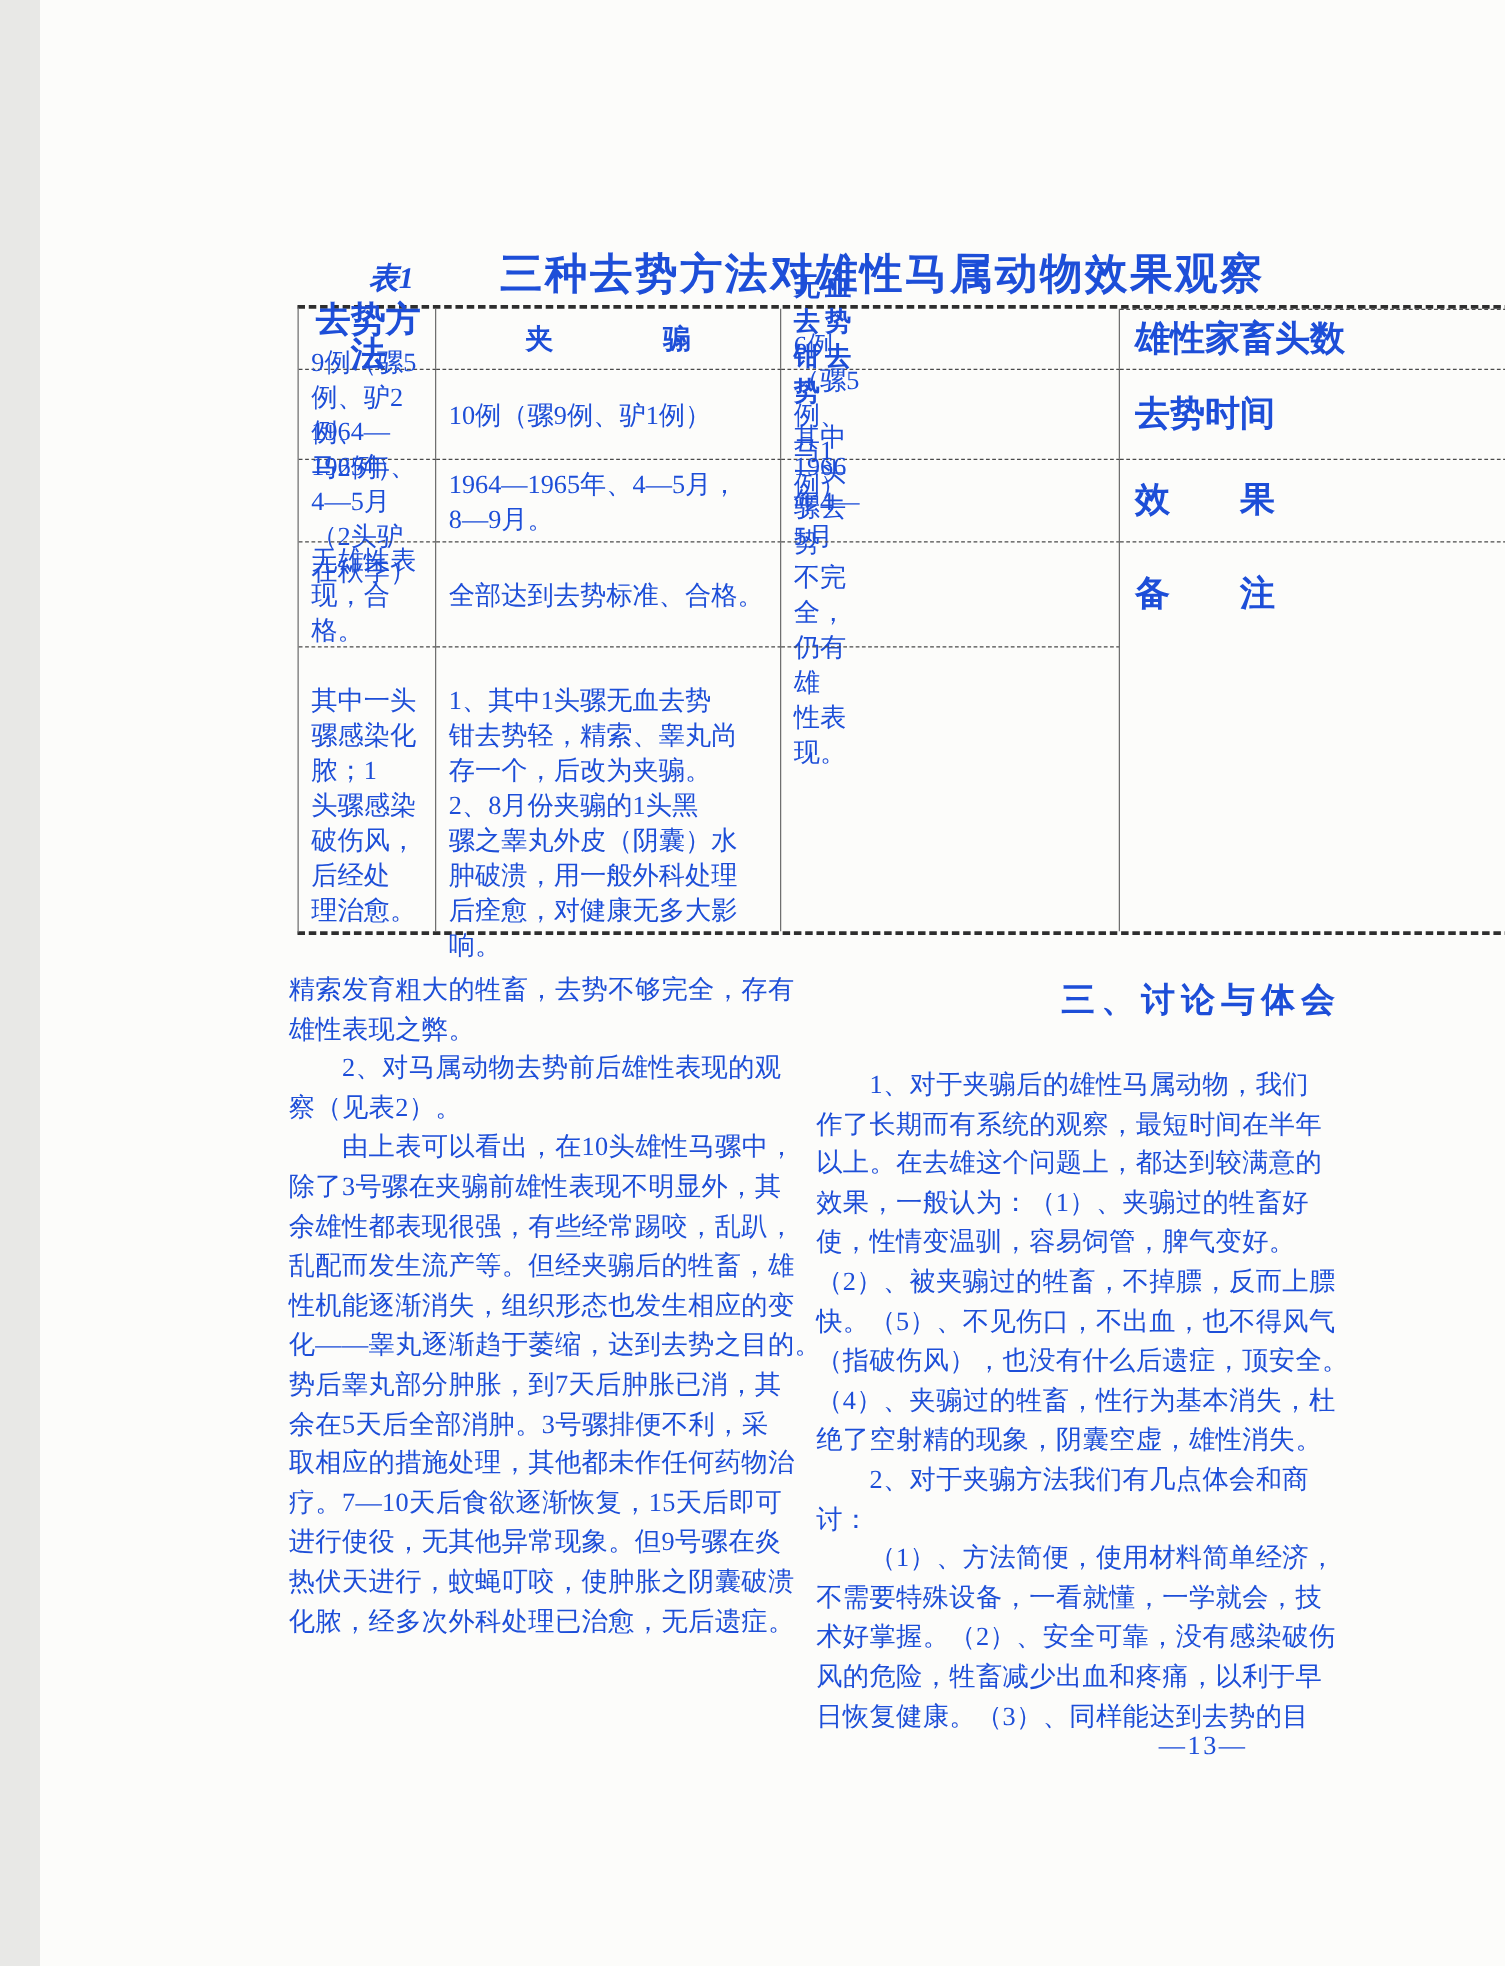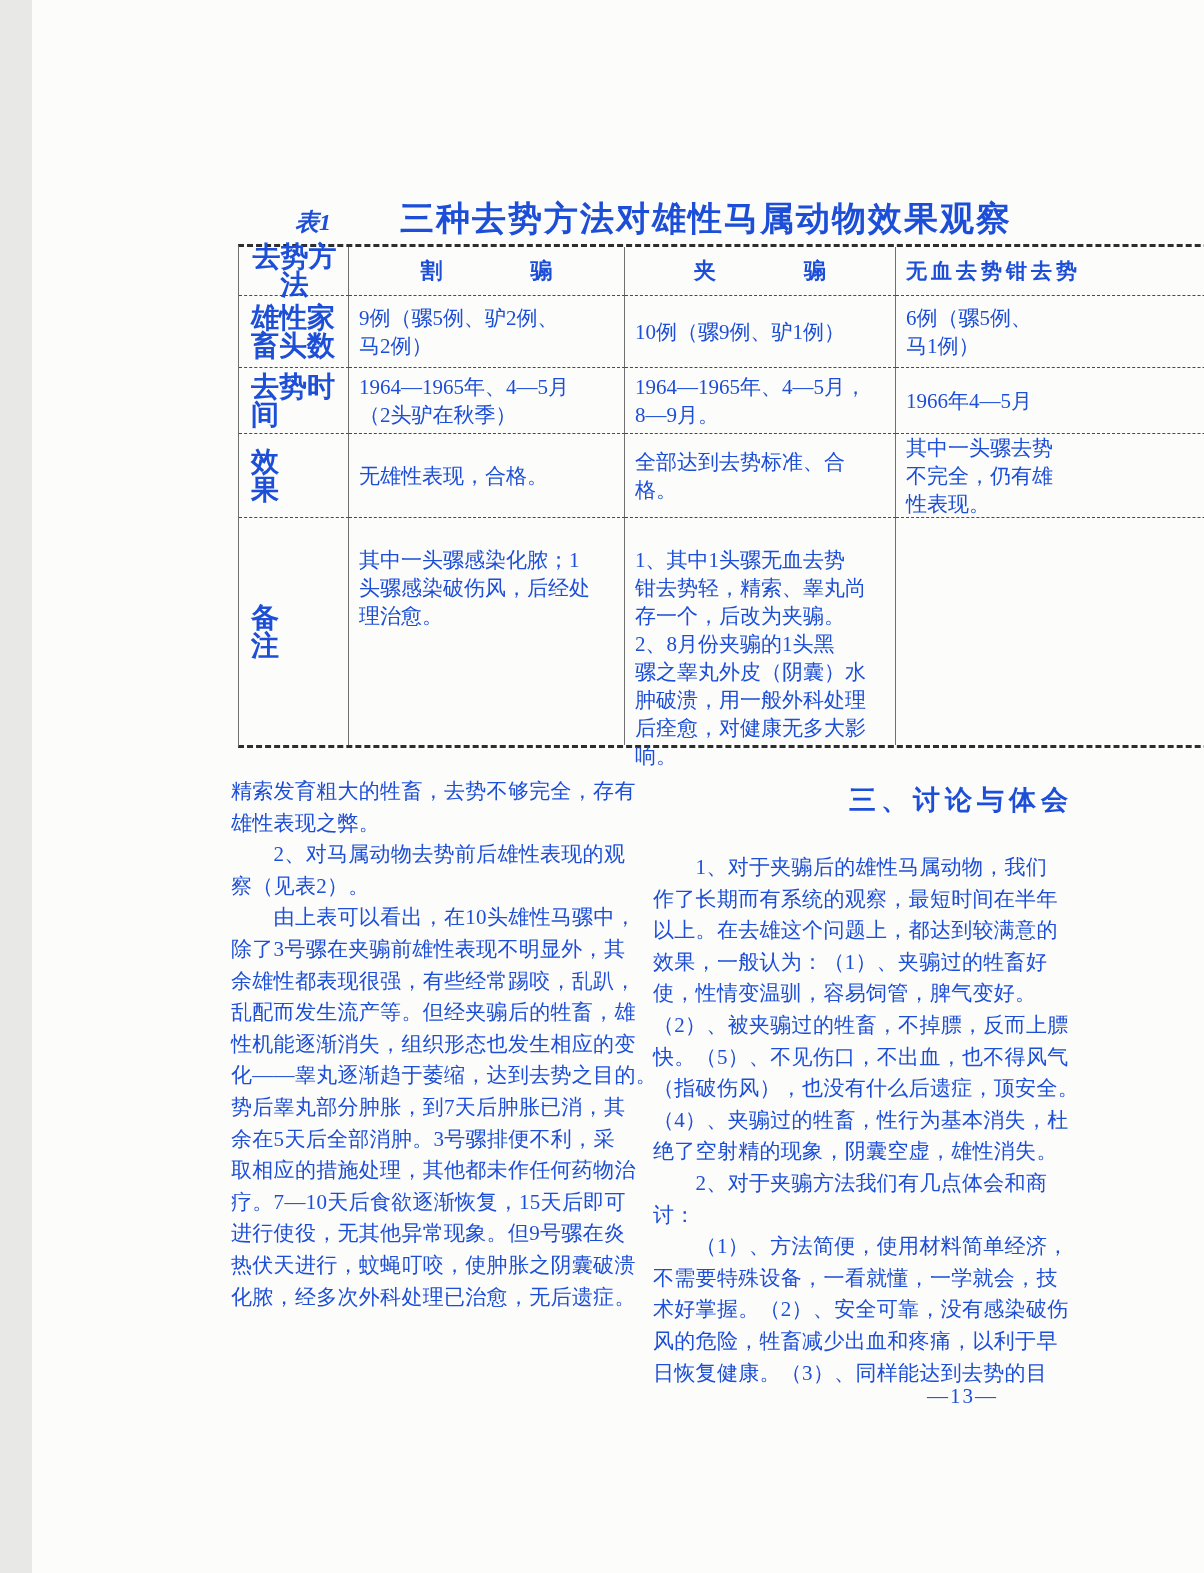--- a/index.html
+++ b/index.html
@@ -53,21 +53,20 @@
 <body>
 
 <div class="page">
 
   <span class="tbl-label">表1</span>
   <span class="tbl-title">三种去势方法对雄性马属动物效果观察</span>
 
   <div class="tbl">
 
     <div class="c h lbl">去势方法</div>
-    <div class="c h">割　　　　骟</div>
     <div class="c h">夹　　　　骟</div>
     <div class="c h h4 c4">无血去势钳去势</div>
 
     <div class="c lbl">雄性家畜头数</div>
     <div class="c">9例（骡5例、驴2例、
 马2例）</div>
     <div class="c">10例（骡9例、驴1例）</div>
     <div class="c c4">6例（骡5例、
 马1例）</div>
 

